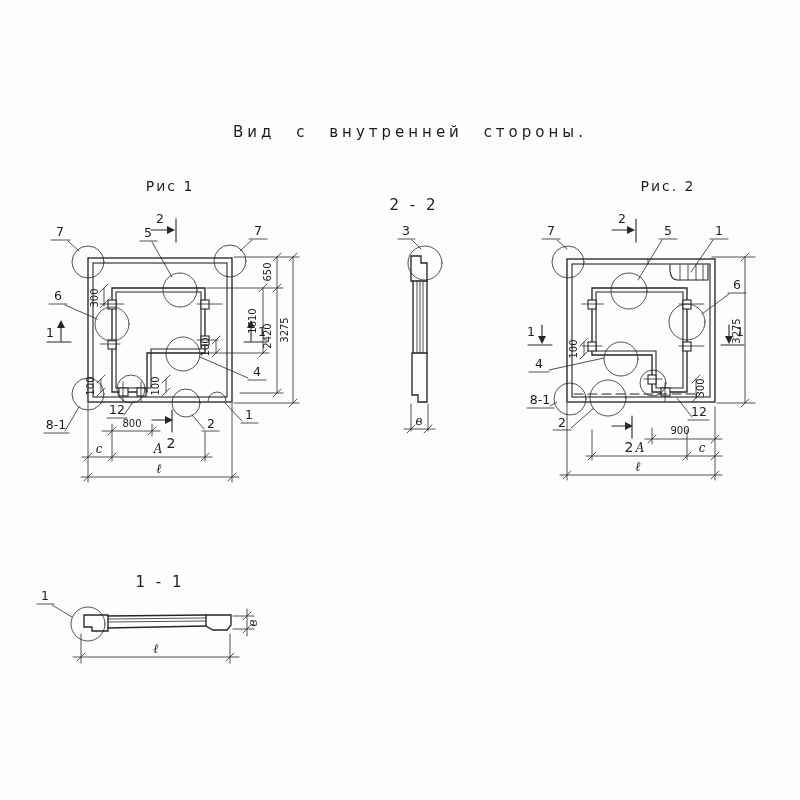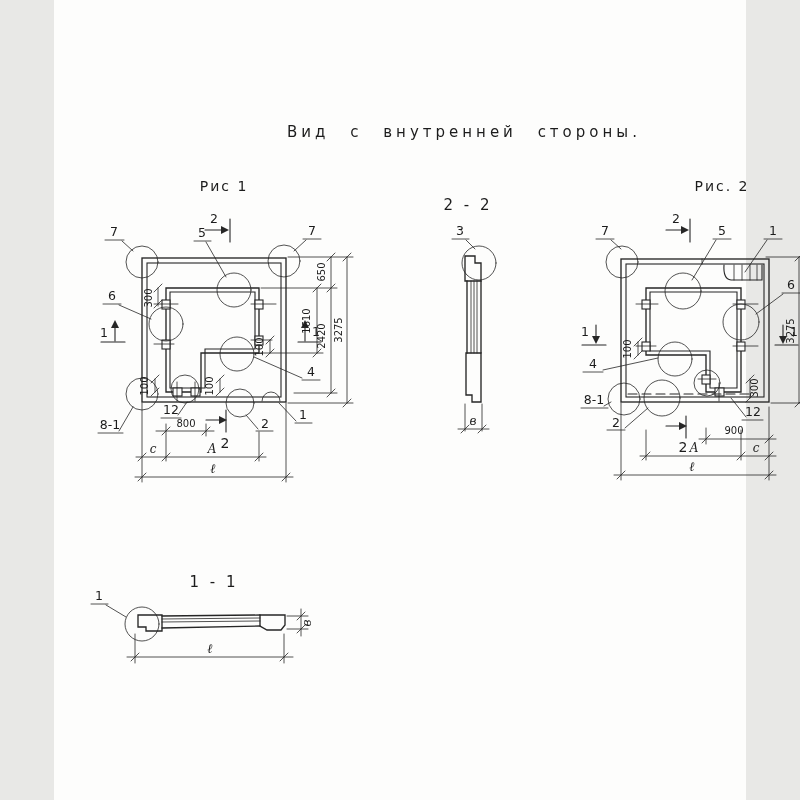--- a/index.html
+++ b/index.html
@@ -1,17 +1,17 @@
 <!DOCTYPE html>
 <html><head>
 <meta charset="utf-8">
 <style>
   html,body{margin:0;padding:0;background:#e8e8e6;}
   .sheet{
-    width:692px;height:800px;margin:0 auto;background:#fdfdfc;
+    width:800px;height:800px;margin:0 auto;background:#fdfdfc;
     position:relative;font-family:"DejaVu Sans",sans-serif;
   }
   svg{display:block;}
   svg line, svg path, svg rect, svg circle, svg polyline{
     stroke:#262626;fill:none;stroke-linecap:round;
   }
   .bold{stroke-width:1.35;}
   .med{stroke-width:1.1;}
   .thin{stroke-width:0.8;}
   .fillw{fill:#fdfdfc;}

